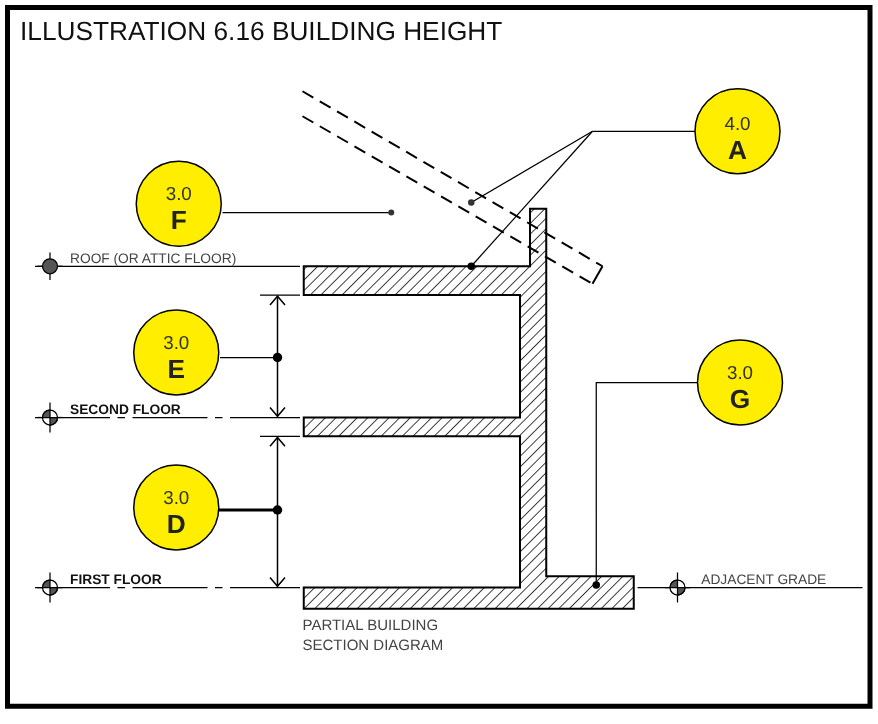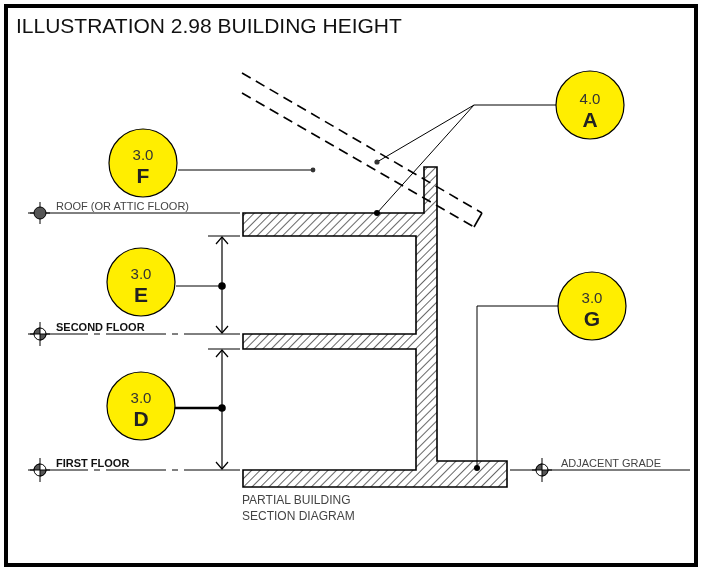--- a/index.html
+++ b/index.html
@@ -6,21 +6,21 @@
     body { width: 702px; height: 579px; position: relative; overflow: hidden; font-family: "Liberation Sans", sans-serif; }
     #frame { position: absolute; left: 4px; top: 4px; width: 686px; height: 555px; border: 4px solid #000; background: #fff; }
     #title { position: absolute; left: 16px; top: 14px; font-size: 21px; color: #111; letter-spacing: 0; white-space: nowrap; }
     svg#dia { position: absolute; left: 0; top: 0; }
     .lbl { font-family: "Liberation Sans", sans-serif; }
   </style>
 </head>
 <body>
 
 <div id="frame"></div>
-<div id="title">ILLUSTRATION 2.98 BUILDING HEIGHT</div>
+<div id="title">ILLUSTRATION 6.16 BUILDING HEIGHT</div>
 
 <svg id="dia" width="702" height="579" viewBox="0 0 702 579">
   <defs>
     <pattern id="hatch" patternUnits="userSpaceOnUse" width="6" height="6" patternTransform="rotate(45)">
       <line x1="0" y1="0" x2="0" y2="6" stroke="#000" stroke-width="1.2"></line>
     </pattern>
   </defs>
 
   <g fill="none" stroke="#000" stroke-width="1.6" stroke-dasharray="10,6">
     <line x1="242" y1="73" x2="482" y2="213"></line>

